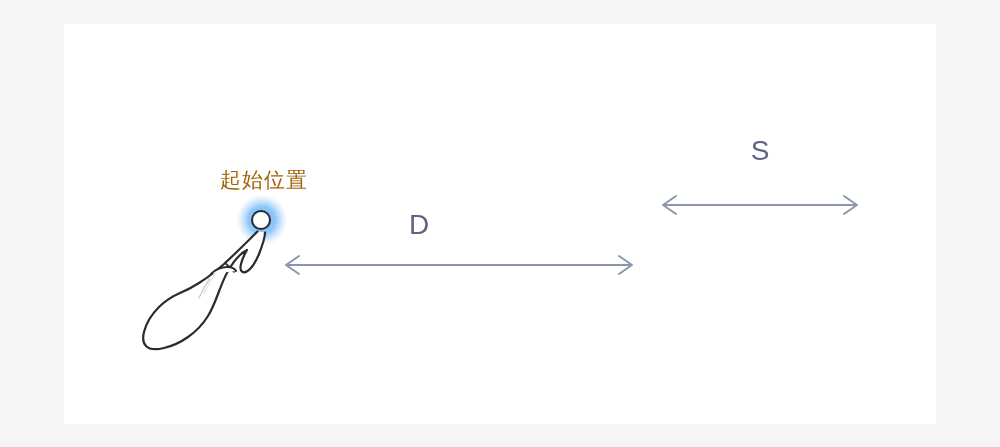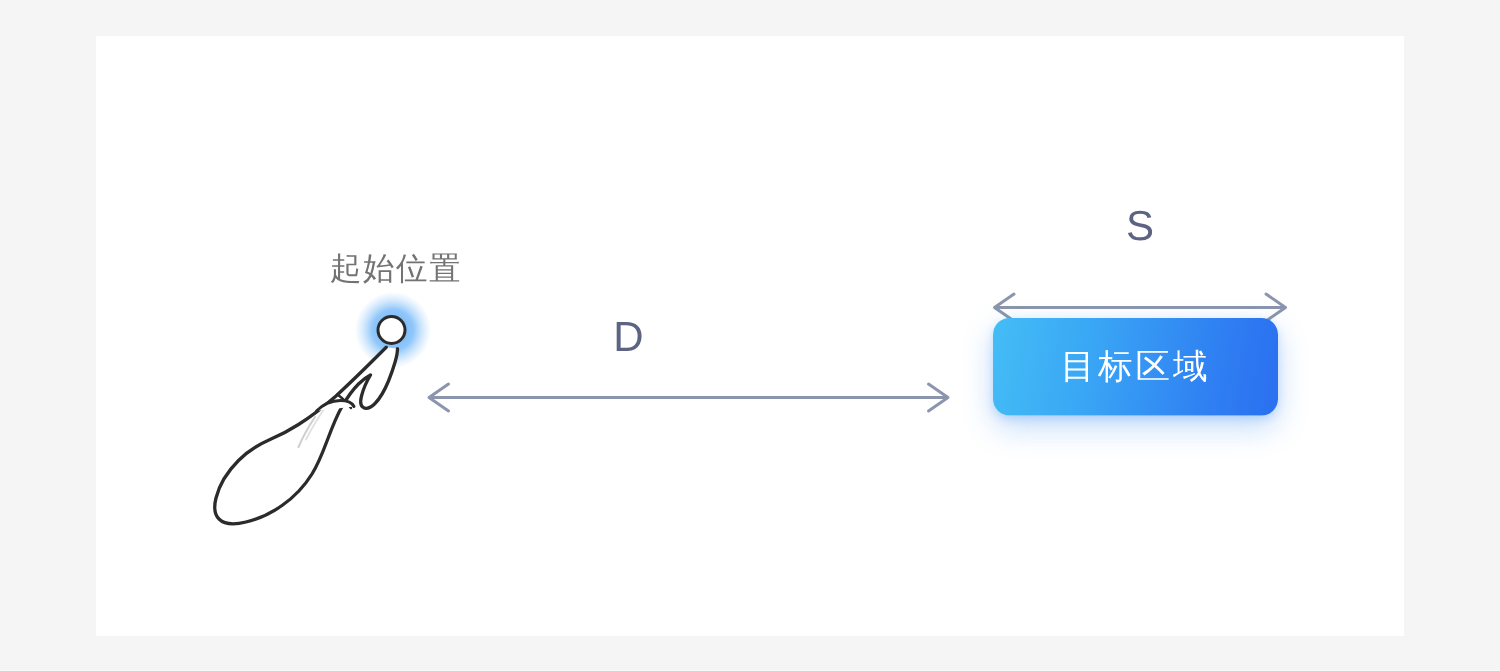--- a/index.html
+++ b/index.html
@@ -43,21 +43,21 @@
   
   #start-label {
     position: absolute;
     left: 110px;
     top: 142px;
     width: 180px;
     text-align: center;
     font-size: 21px;
     line-height: 27px;
     letter-spacing: 1px;
-    color: #737373;
+    color: #a16207;
     white-space: nowrap;
   }
 
   
   #hand-wrap {
     position: absolute;
     left: 42px;
     top: 150px;
     width: 210px;
     height: 180px;
@@ -188,20 +188,17 @@
 
       <div id="s-arrow">
         <svg width="208" height="28" viewBox="0 0 208 28" xmlns="http://www.w3.org/2000/svg">
           <line x1="8" y1="14" x2="200" y2="14" stroke="#8b95ad" stroke-width="2" stroke-linecap="round"></line>
           <polyline points="20,5 7,14 20,23" fill="none" stroke="#8b95ad" stroke-width="2" stroke-linecap="round" stroke-linejoin="round"></polyline>
           <polyline points="188,5 201,14 188,23" fill="none" stroke="#8b95ad" stroke-width="2" stroke-linecap="round" stroke-linejoin="round"></polyline>
         </svg>
       </div>
       <div id="s-label">S</div>
 
-      <div id="target-button">
-        <span id="target-button-label">目标区域</span>
-      </div>
 
     </div>
   </div>
 
 </div>
 
 </body></html>

